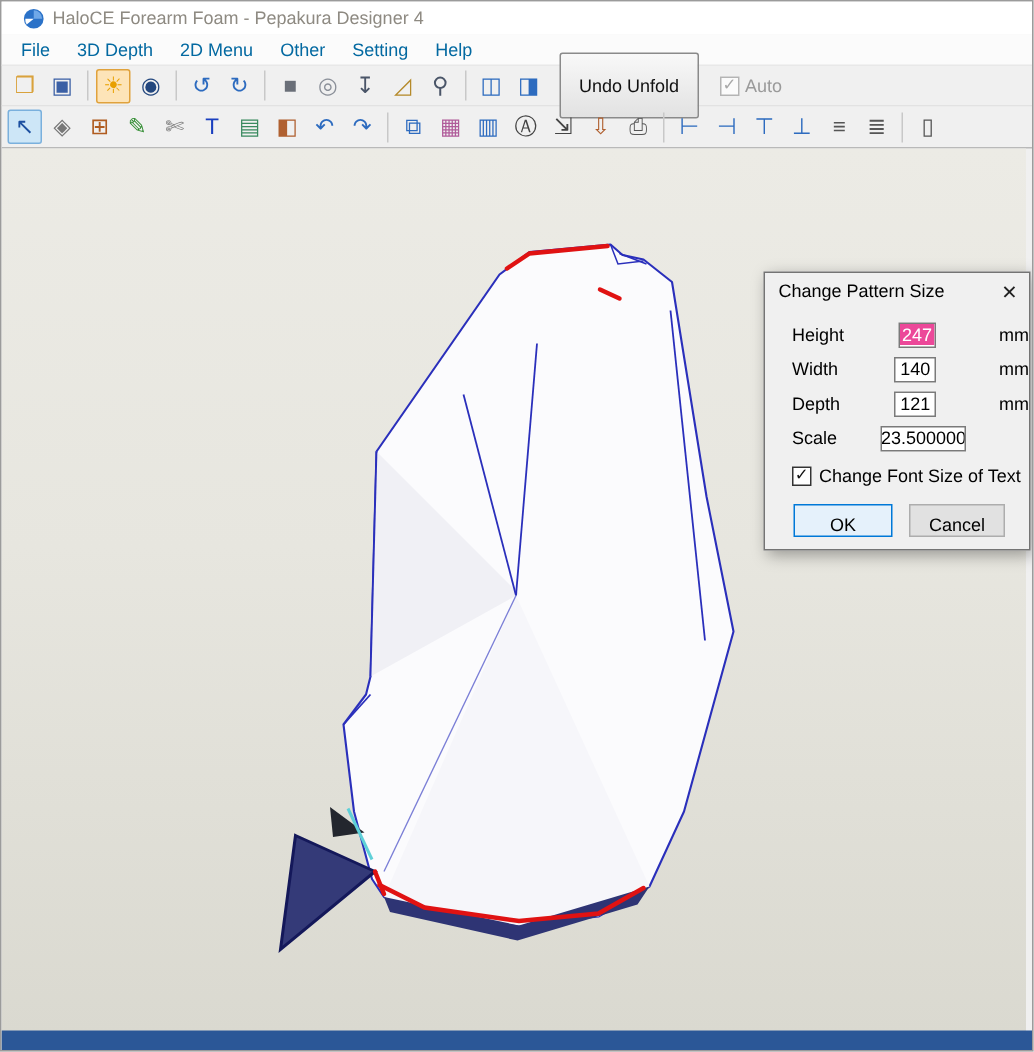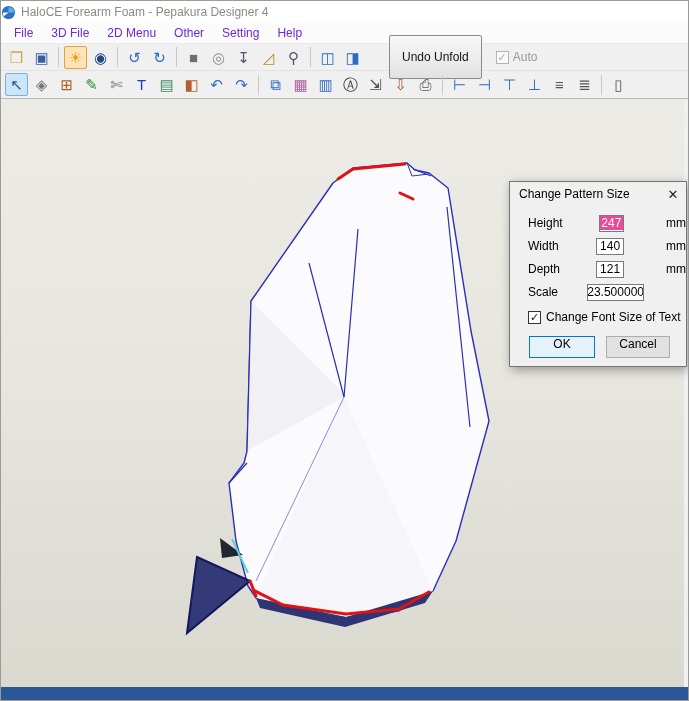--- a/index.html
+++ b/index.html
@@ -1,38 +1,38 @@
 <!DOCTYPE html>
 <html><head>
 <meta charset="utf-8">
 <style>
   * { margin:0; padding:0; box-sizing:border-box; }
   body { font-family:"Liberation Sans", sans-serif; font-size:12px; background:#cfcfcf; }
   .window { position:relative; width:689px; height:701px; background:#f0f0f0; overflow:hidden; border:1px solid #9b9b9b; }
 
   
-  .titlebar { height:22px; background:#ffffff; display:flex; align-items:center; padding:0 0; }
+  .titlebar { height:22px; background:#ffffff; display:flex; align-items:center; padding:0 14px; }
   .app-icon { width:15px; height:15px; margin-right:5px; flex:0 0 auto; }
   .title-text { color:#8e8a82; font-size:12px; white-space:nowrap; }
 
   
   .menubar { height:21px; background:#fbfbfb; display:flex; align-items:center; padding:0 4px; border-bottom:1px solid #e8e8e8; }
-  .menu-item { padding:2px 9px; color:#6d28d9; cursor:default; }
+  .menu-item { padding:2px 9px; color:#0369a1; cursor:default; }
 
   
   .toolbar { display:flex; align-items:center; background:#f0f0f0; padding:0 3px; }
   .tb1 { height:27px; border-bottom:1px solid #e2e2e2; }
   .tb2 { height:28px; border-bottom:1px solid #b9b9b9; }
   .tbtn { width:23px; height:23px; display:flex; align-items:center; justify-content:center;
           border:1px solid transparent; border-radius:2px; margin:0 1px; cursor:default; }
   .tbtn .glyph { font-size:15px; line-height:1; }
   .tbtn.on-orange { background:#fde4b8; border-color:#e0a23c; }
   .tbtn.on-blue { background:#cde6f7; border-color:#7ab0dd; }
   .tsep { width:1px; height:20px; background:#c8c8c8; margin:0 4px; display:inline-block; }
-  .push-btn { margin-left:24px; padding:14px 12px; background:linear-gradient(#f8f8f8,#e2e2e2);
+  .push-btn { margin-left:8px; padding:14px 12px; background:linear-gradient(#f8f8f8,#e2e2e2);
               border:1px solid #8a8a8a; border-radius:2px; color:#111; }
   .auto-box { display:flex; align-items:center; margin-left:14px; color:#9a9a9a; }
   .auto-box .cb { width:13px; height:13px; border:1px solid #b4b4b4; background:#fbfbfb; color:#a8a8a8;
                   font-size:11px; line-height:11px; text-align:center; margin-right:4px; }
 
   
   .canvas { position:relative; width:683px; height:590px;
             background:linear-gradient(180deg,#ecebe5 0%, #e7e6df 45%, #dad9d0 100%); }
   .model-svg { position:absolute; left:0; top:0; }
 
@@ -49,21 +49,21 @@
   .finput { width:34px; height:17px; background:#fff; border:1px solid #7a7a7a;
             display:flex; align-items:center; justify-content:center; overflow:hidden; }
   .frow.wide .finput { width:70px; margin-left:-9px; }
   .funit { margin-left:6px; color:#000; }
   .frow.selected .fval { background:#ec4899; color:#fff; padding:0 2px; }
   .chkrow { display:flex; align-items:center; margin:9px 0 0 18px; }
   .chkrow .cb { width:13px; height:13px; border:1px solid #333; background:#fff; color:#111;
                 font-size:11px; line-height:11px; text-align:center; margin-right:5px; }
   .btnrow { display:flex; margin:12px 0 0 19px; }
   .dlg-btn { width:66px; height:22px; background:#e1e1e1; border:1px solid #adadad;
-             display:flex; align-items:flex-start; justify-content:center; color:#000; }
+             display:flex; align-items:flex-end; justify-content:center; color:#000; }
   .dlg-btn.default { border:1px solid #0078d7; background:#e5f1fb; width:66px; }
   .dlg-btn + .dlg-btn { margin-left:11px; width:64px; }
 
   .task-strip { position:absolute; left:0; bottom:0; width:689px; height:13px; background:#2b5797; }
 </style>
 </head>
 <body>
 
 <div class="window">
 
@@ -72,21 +72,21 @@
       <circle cx="8" cy="8" r="7" fill="#2b72c8"></circle>
       <path d="M8 2 A6 6 0 0 1 14 8 L8 8 Z" fill="#6fa8e8"></path>
       <path d="M8 8 L3 12 A6 6 0 0 1 2 8 Z" fill="#ffffff"></path>
     </svg>
     <span class="title-text">HaloCE Forearm Foam - Pepakura Designer 4</span>
   </div>
 
   <div class="menubar">
 
   <span class="menu-item"><span>File</span></span>
-      <span class="menu-item"><span>3D File</span></span>
+      <span class="menu-item"><span>3D Depth</span></span>
       <span class="menu-item"><span>2D Menu</span></span>
       <span class="menu-item"><span>Other</span></span>
       <span class="menu-item"><span>Setting</span></span>
       <span class="menu-item"><span>Help</span></span>
     </div>
 
   <div class="toolbar tb1">
     <span style="display:contents">
       
     <span class="tbtn" style="color: rgb(217, 162, 60);">

